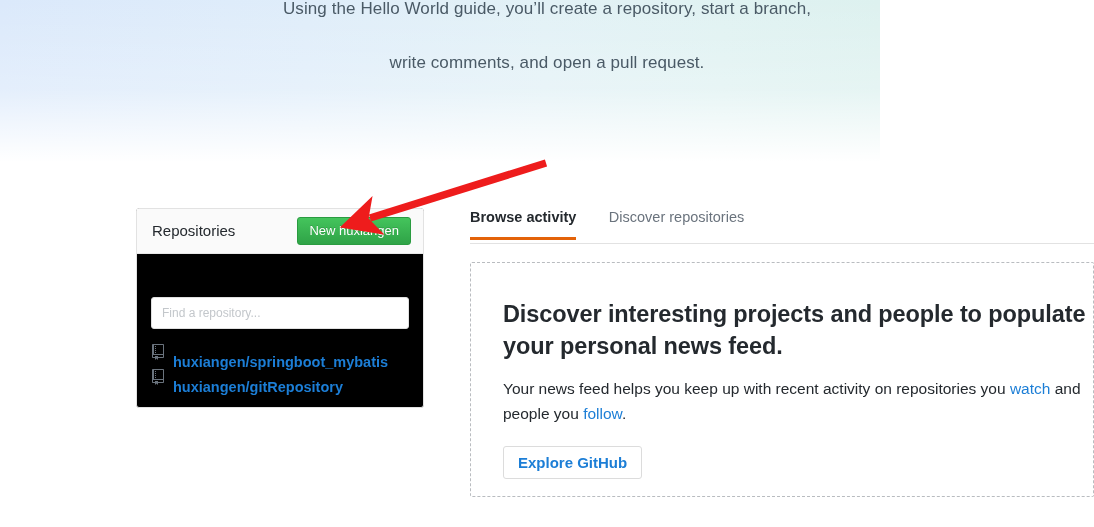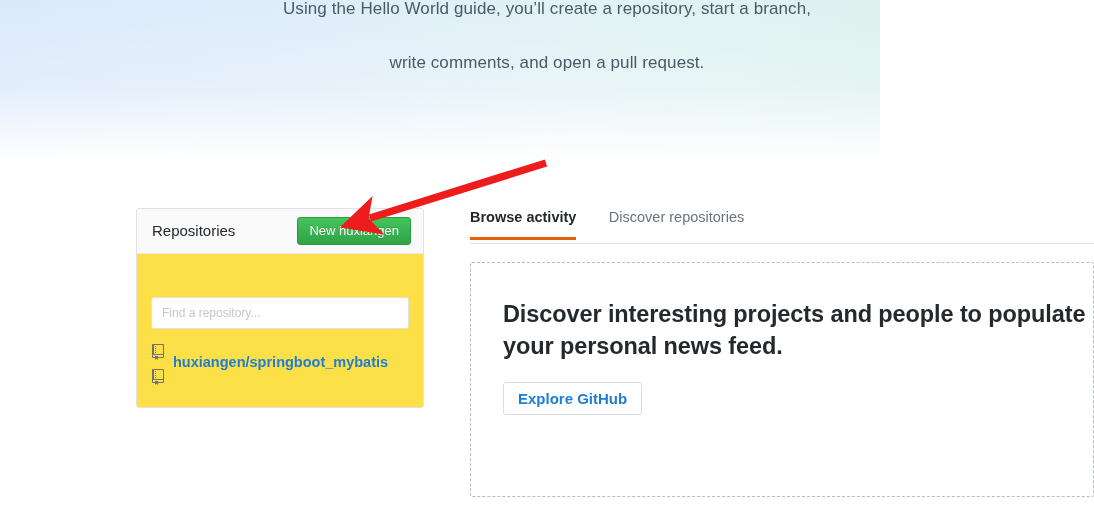--- a/index.html
+++ b/index.html
@@ -81,21 +81,21 @@
     border: 1px solid #d6d6d6;
     color: #2a2a2a;
   }
 
   
   #repositories-panel {
     position: absolute;
     left: 136px;
     top: 208px;
     width: 288px;
-    background: #fde047;
+    background: #000000;
     border: 1px solid #e2e2e2;
     border-radius: 3px;
     box-sizing: border-box;
   }
   #repositories-panel-header {
     position: relative;
     height: 45px;
     background: #fafafa;
     border-bottom: 1px solid #e8e8e8;
     box-sizing: border-box;
@@ -288,33 +288,35 @@
           </svg>
         </span>
         <a class="repository-link">huxiangen/springboot_mybatis</a>
       </li>
       <li class="repository-list-item">
         <span class="repo-icon">
           <svg width="14" height="16" viewBox="0 0 12 16" aria-hidden="true">
             <path fill="#6a737d" d="M4 9H3V8h1v1zm0-3H3v1h1V6zm0-2H3v1h1V4zm0-2H3v1h1V2zm8-1v12c0 .55-.45 1-1 1H6v2l-1.5-1.5L3 16v-2H1c-.55 0-1-.45-1-1V1c0-.55.45-1 1-1h10c.55 0 1 .45 1 1zm-1 10H1v2h2v-1h3v1h5v-2zm0-10H2v9h9V1z"></path>
           </svg>
         </span>
+        <a class="repository-link">huxiangen/gitRepository</a>
       </li>
     </ul>
   </div>
 </div>
 
 <div id="activity-column">
   <div id="activity-tabs">
     <span class="activity-tab is-active">Browse activity</span>
     <span class="activity-tab is-inactive">Discover repositories</span>
   </div>
 
   <div id="news-feed-callout">
     <h2 id="news-feed-heading">Discover interesting projects and people to populate your personal news feed.</h2>
+    <p id="news-feed-description"><span>Your news feed helps you keep up with recent activity on repositories you </span><a class="inline-link">watch</a><span> and people you </span><a class="inline-link">follow</a><span>.</span></p>
     <div id="explore-github-button">Explore GitHub</div>
   </div>
 </div>
 
 <svg id="annotation-arrow" viewBox="0 0 230 90">
   <defs>
     <marker id="arrowhead" markerWidth="5.4" markerHeight="5.4" refX="1.2" refY="2.7" orient="auto">
       <polygon points="0,0 5.4,2.7 0,5.4 1.4,2.7" fill="#ee1c1c"></polygon>
     </marker>
   </defs>

